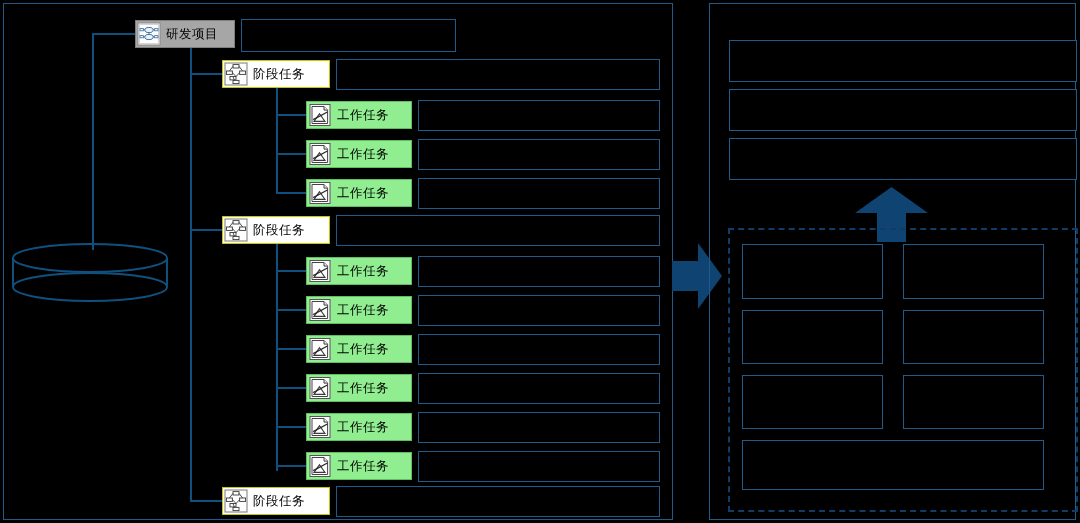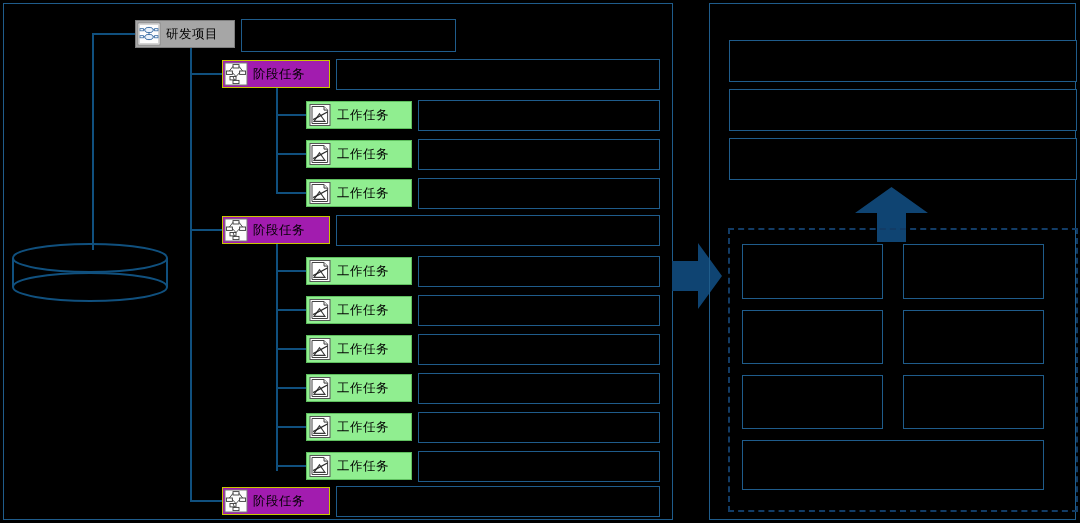--- a/index.html
+++ b/index.html
@@ -20,21 +20,21 @@
 
   
   .node{position:absolute;box-sizing:border-box;display:flex;align-items:center;
         height:28px;border:1px solid #000;}
   .node .ico{width:26px;height:26px;flex:0 0 26px;display:flex;align-items:center;
         justify-content:center;}
   .node .lbl{font-size:12.5px;color:#000;line-height:1;padding-left:4px;
         white-space:nowrap;letter-spacing:.5px;}
 
   .node-root{background:#a6a6a6;border:1px solid #7f7f7f;text-align:center;}
-  .node-stage{background:#a21caf;border:1px solid #c8c800;}
+  .node-stage{background:#ffffff;border:1px solid #c8c800;}
   .node-work{background:#90ee90;border:1px solid #5fbf5f;}
 
   .ico svg{display:block;}
 
   
   .ebox{position:absolute;box-sizing:border-box;border:1.5px solid #1f5c8b;background:#000;}
 
   
   .rbox{position:absolute;box-sizing:border-box;border:1.5px solid #1f5c8b;background:#000;}
   .dashed-group{position:absolute;box-sizing:border-box;

